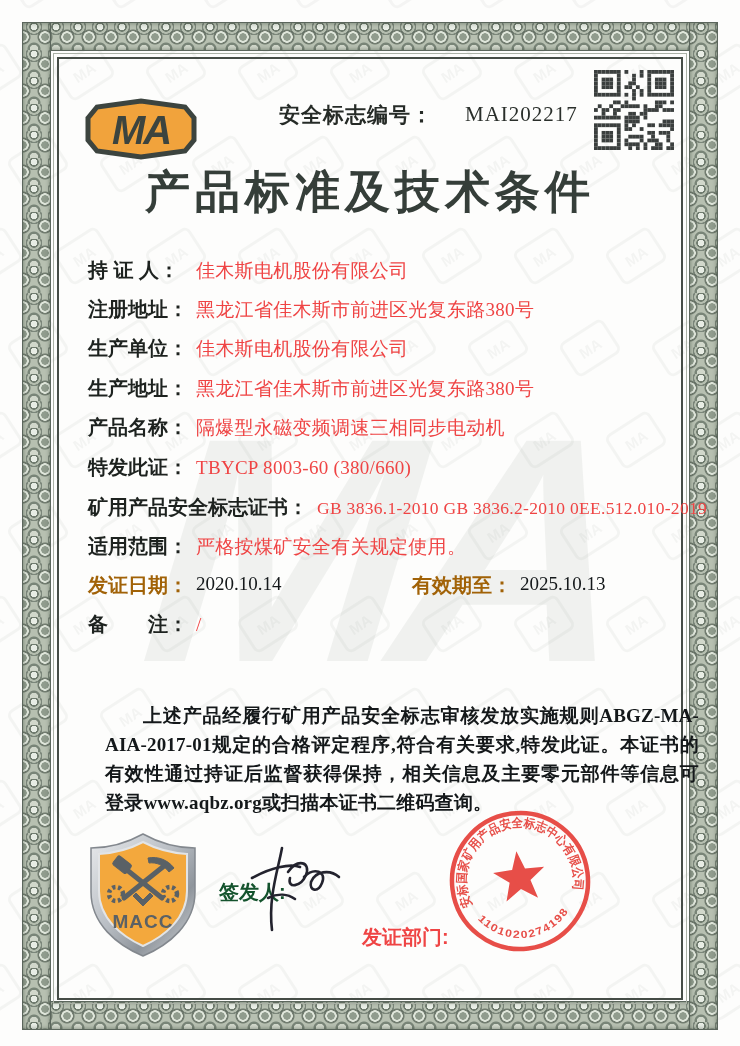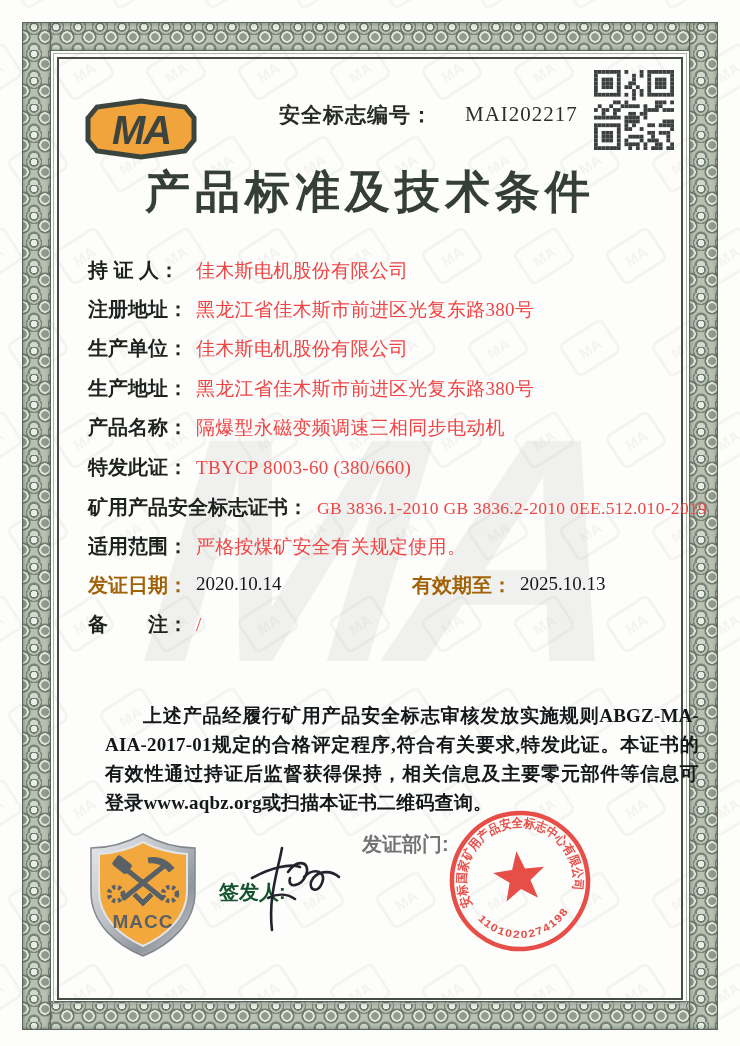--- a/index.html
+++ b/index.html
@@ -39,21 +39,21 @@
   .row{position:absolute;left:88px;display:flex;align-items:baseline;white-space:nowrap;justify-content:flex-end;}
   .row .lbl{font:700 20px "Liberation Sans",sans-serif;color:#1d221f;width:108px;flex:none;}
   .row .val{font:400 19px "Liberation Serif",serif;color:#ef4444;letter-spacing:.3px;}
   .row.wide .lbl{width:auto;margin-right:9px;}
   .row.wide .val{font-size:17.5px;}
   .date-label{font:700 20px "Liberation Sans",sans-serif;color:#a16207;}
   .date-value{font:400 19px "Liberation Serif",serif;color:#14181a;}
   .para{left:78px;width:594px;top:701px;font:600 19px "Liberation Serif",serif;color:#14181a;
       line-height:29px;text-indent:2em;text-align:justify;letter-spacing:.2px;margin-left:27px;}
   .signer-label{left:207px;top:879px;font:700 20px "Liberation Sans",sans-serif;color:#14532d;margin-left:12px;}
-  .issuer-label{left:362px;top:831px;font:700 20px "Liberation Sans",sans-serif;color:#737373;}
+  .issuer-label{left:362px;top:924px;font:700 20px "Liberation Sans",sans-serif;color:#ef4444;}
   .seal{left:445px;top:806px;transform:rotate(-7deg);mix-blend-mode:multiply;opacity:.93;}
   .sig{left:238px;top:836px;}
   .qr{left:594px;top:70px;}
   .malogo{left:85px;top:97px;}
   .shield{left:86px;top:832px;}
 </style>
 </head>
 <body>
 
 <div class="page">

